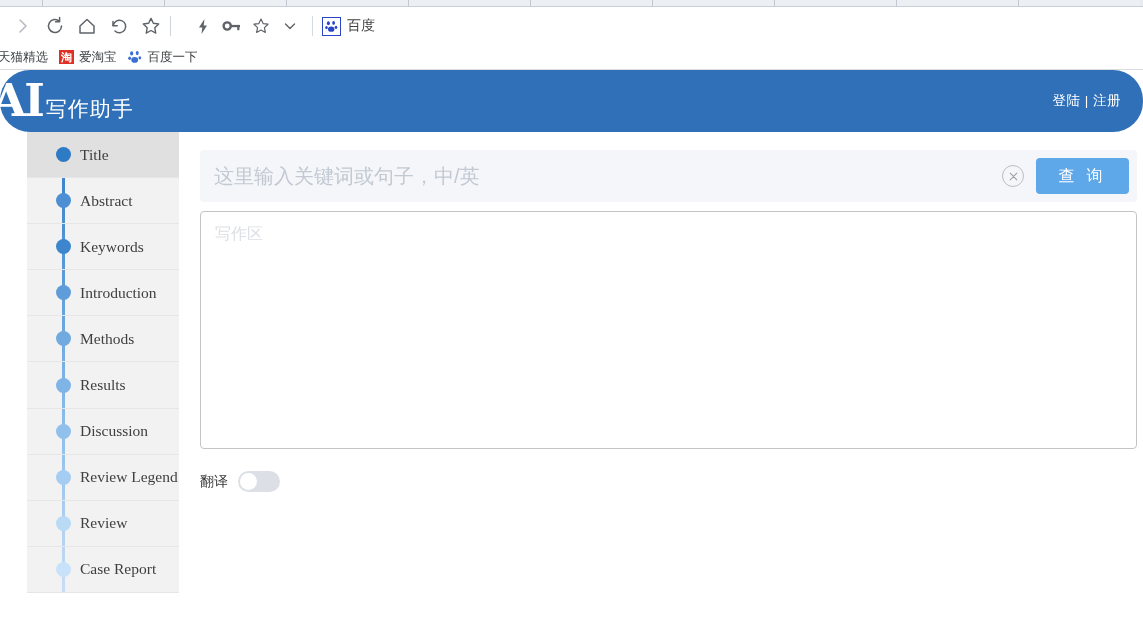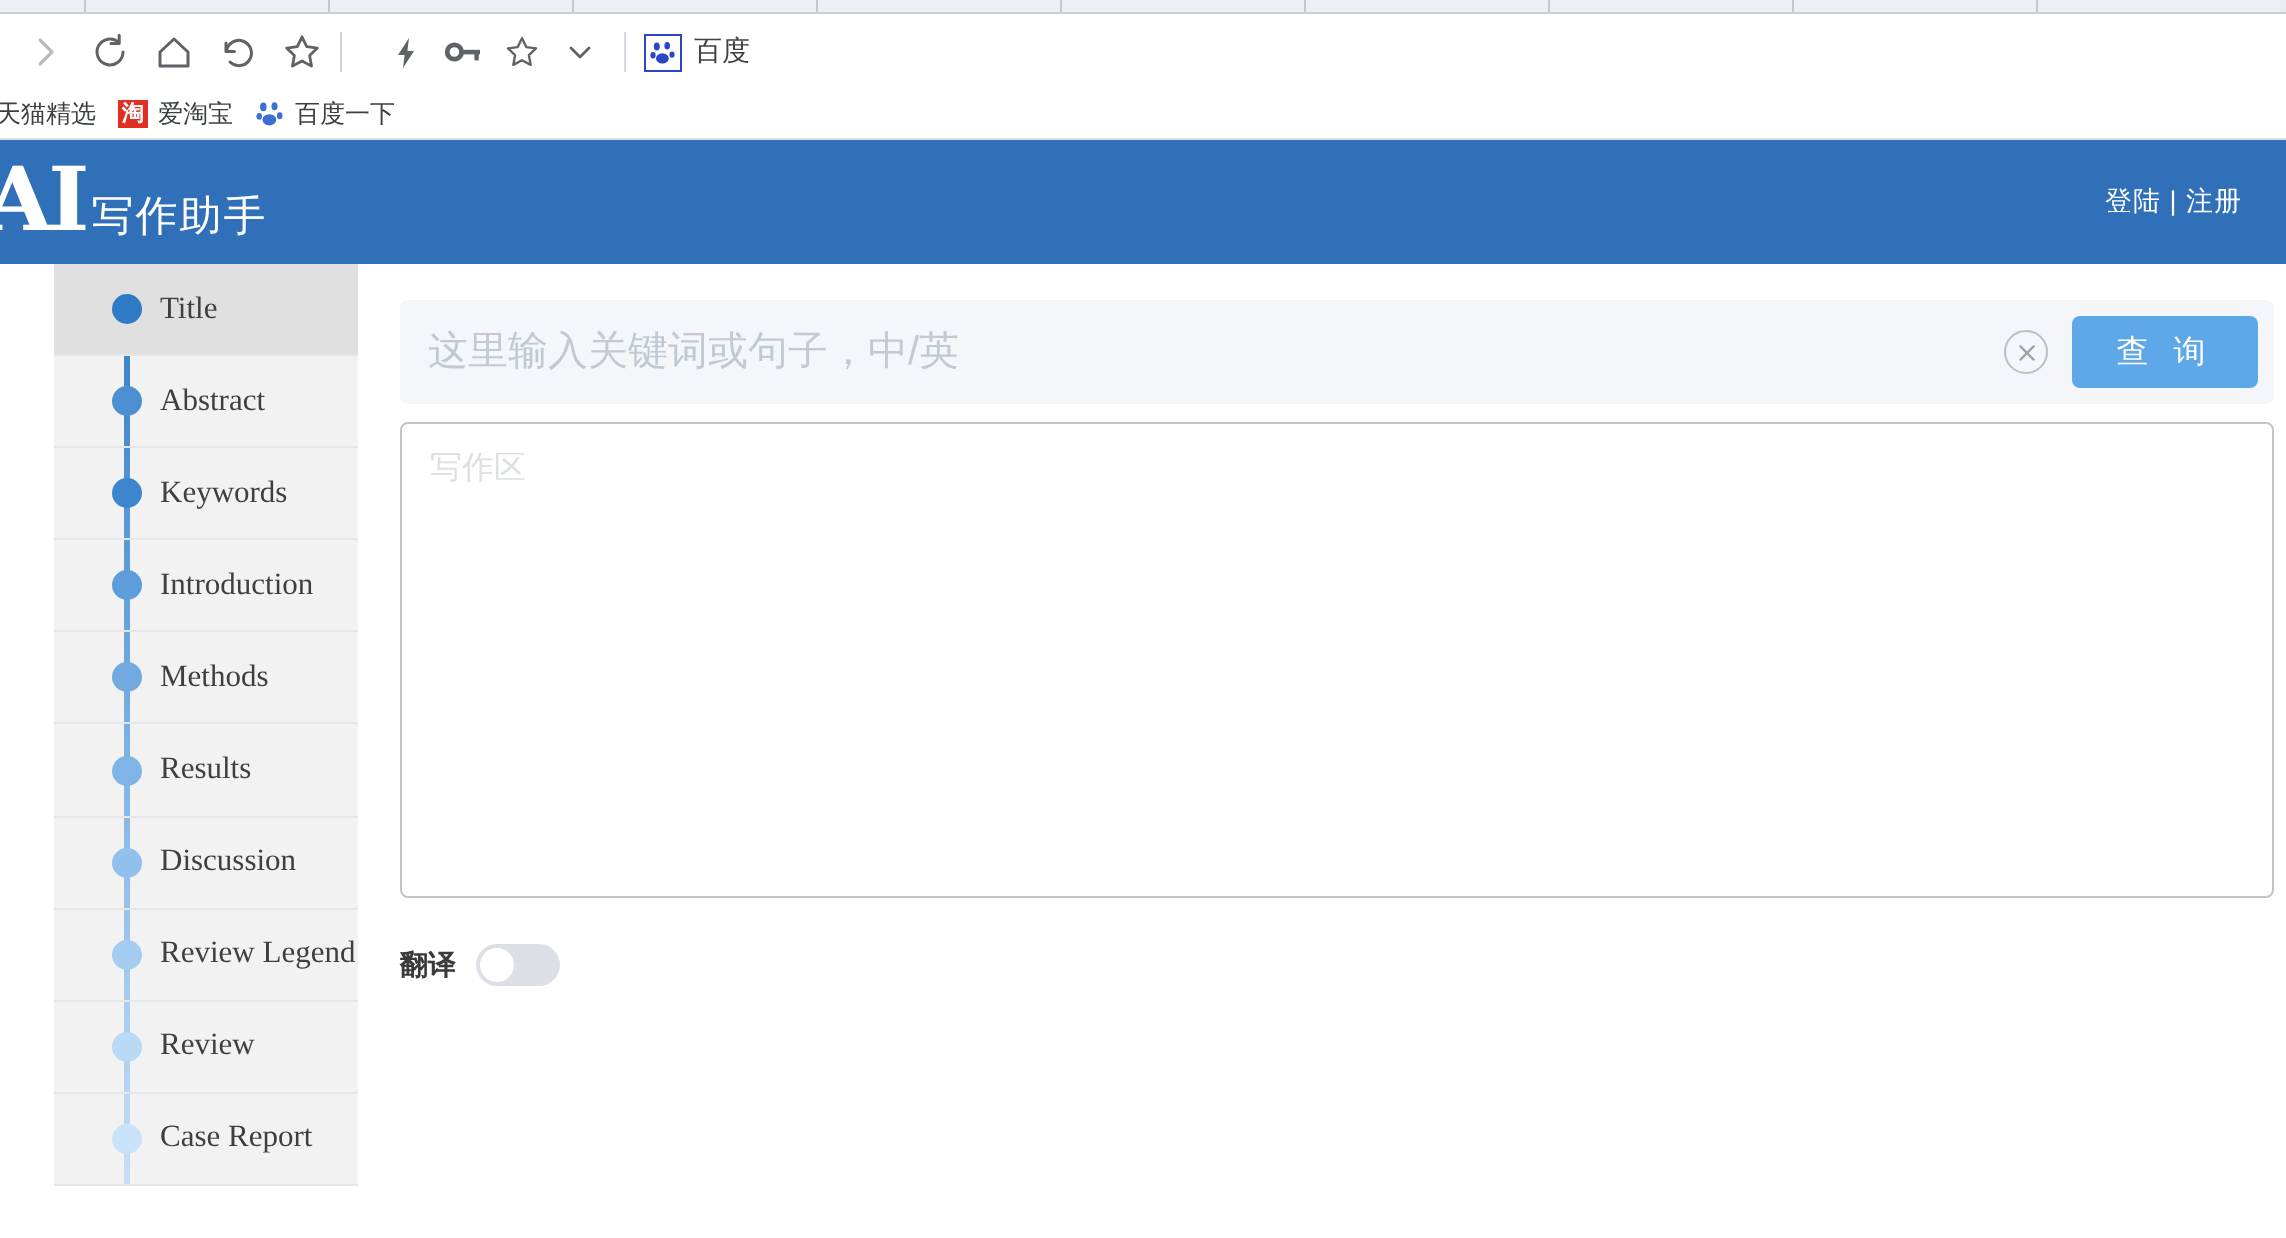--- a/index.html
+++ b/index.html
@@ -106,20 +106,21 @@
     display: flex; align-items: center; justify-content: center;
   }
 
   
   .app-header {
     height: 62px;
     background: #3070b8;
     display: flex; align-items: center;
     justify-content: space-between;
     padding-right: 22px;
+    border-radius: 30px;
   }
   .brand { display: flex; align-items: baseline; margin-left: -8px; }
   .brand-ai {
     font-family: "DejaVu Serif", serif;
     font-size: 44px; font-weight: 700;
     color: #ffffff;
     letter-spacing: -2px;
     line-height: 1;
   }
   .brand-cn {
@@ -199,21 +200,21 @@
     line-height: 1; margin-right: 12px;
     flex: 0 0 auto;
   }
   .query-btn {
     width: 93px; height: 36px;
     background: #5ea7e8;
     border: none; border-radius: 4px;
     color: #ffffff;
     font-size: 16px;
     letter-spacing: 4px;
-    font-family: Liberation Sans, sans-serif;
+    font-family: Liberation Serif, serif;
     flex: 0 0 auto;
   }
 
   .editor {
     height: 238px;
     width: 100%;
     border: 1px solid #c4c4c4;
     border-radius: 4px;
     padding: 12px 14px;
     font-size: 16px;
@@ -221,21 +222,20 @@
     resize: none; outline: none;
     font-family: "Liberation Sans", sans-serif;
     background: #fff;
   }
   .editor::placeholder { color: #dcdfe3; }
 
   .toggle-row {
     display: flex; align-items: center;
     gap: 10px;
     margin-top: 18px;
-    font-weight: bold;
   }
   .toggle-label { font-size: 14px; color: #3a3a3a; }
   .switch {
     width: 42px; height: 21px;
     background: #dcdfe6;
     border-radius: 11px;
     position: relative;
     flex: 0 0 auto;
   }
   .switch .knob {

